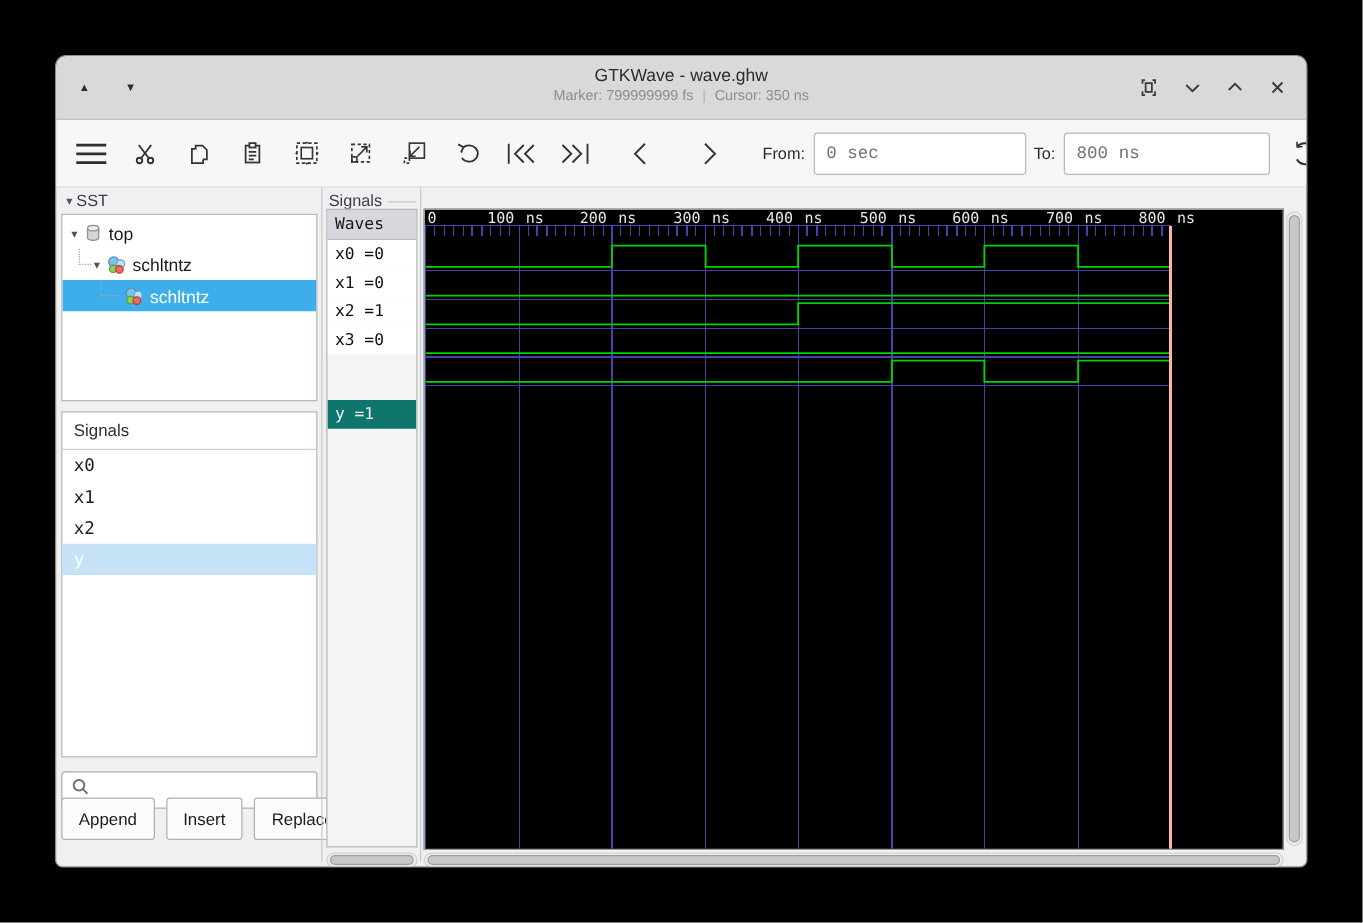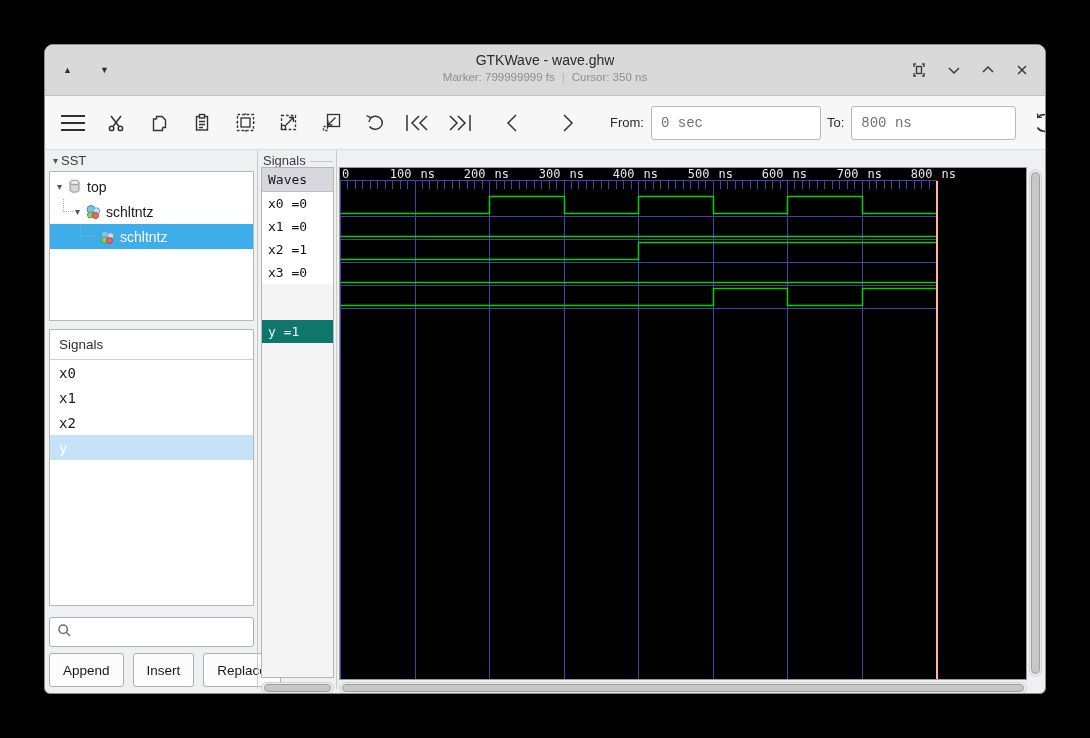--- a/index.html
+++ b/index.html
@@ -36,21 +36,21 @@
   .trow{height:25px;display:flex;align-items:center;font-size:14px;color:#1a1a1a;position:relative;}
   .trow .guide{border-left:1px dotted #a8a8a8;border-bottom:1px dotted #a8a8a8;width:9px;height:12px;margin:-12px 2px 0 0;}
   .trow.selected{background:#3daee9;color:#fff;}
   .ticon{margin:0 5px 0 2px;display:flex;}
   
   .sig-frame{position:absolute;left:4px;top:179px;width:205px;height:277px;}
   .sig-frame .hdr{height:29px;display:flex;align-items:center;padding-left:9px;font-size:13.5px;color:#2e2e2e;border-bottom:1px solid #cfcfcf;}
   .srow{height:25px;display:flex;align-items:center;padding-left:9px;font-size:14px;color:#1a1a1a;font-family:"DejaVu Sans Mono",monospace;}
   .srow.selected{background:#c6e2f6;color:#fff;}
   .search{position:absolute;left:4px;top:467px;width:205px;height:30px;background:#fff;border:1px solid #aeaeae;border-radius:3px;box-sizing:border-box;display:flex;align-items:center;padding-left:7px;}
-  .btnrow{position:absolute;left:4px;top:503px;display:flex;gap:9px;}
+  .btnrow{position:absolute;left:4px;top:488px;display:flex;gap:9px;}
   .pbtn{height:34px;background:#fcfcfc;border:1px solid #b0b0b0;border-radius:3px;font-size:13.5px;color:#1a1a1a;padding:0 13px;font-family:"Liberation Sans",sans-serif;}
   
   .col-label{position:absolute;left:218px;top:3px;width:70px;}
   .wl-box{position:absolute;left:216px;top:17px;width:73px;height:511px;background:#f4f4f4;border:1px solid #b6b6b6;box-sizing:border-box;overflow:hidden;}
   .wl-hdr{height:23px;background:#d7d7dd;border-bottom:1px solid #bdbdc4;font-family:"DejaVu Sans Mono",monospace;font-size:13px;color:#17171a;display:flex;align-items:center;padding-left:6px;}
   .wl-row{height:23px;background:#fff;font-family:"DejaVu Sans Mono",monospace;font-size:13px;color:#111;display:flex;align-items:center;padding-left:6px;}
   .wl-row.selected{background:#0f766e;color:#efefef;margin-top:36px;}
   
   .waves-label{position:absolute;left:296px;top:3px;width:120px;margin-top:16px;}
   .wave-wrap{position:absolute;left:294px;top:17px;width:688px;height:513px;background:#000;border:1px solid #9a9a9a;box-sizing:border-box;}

